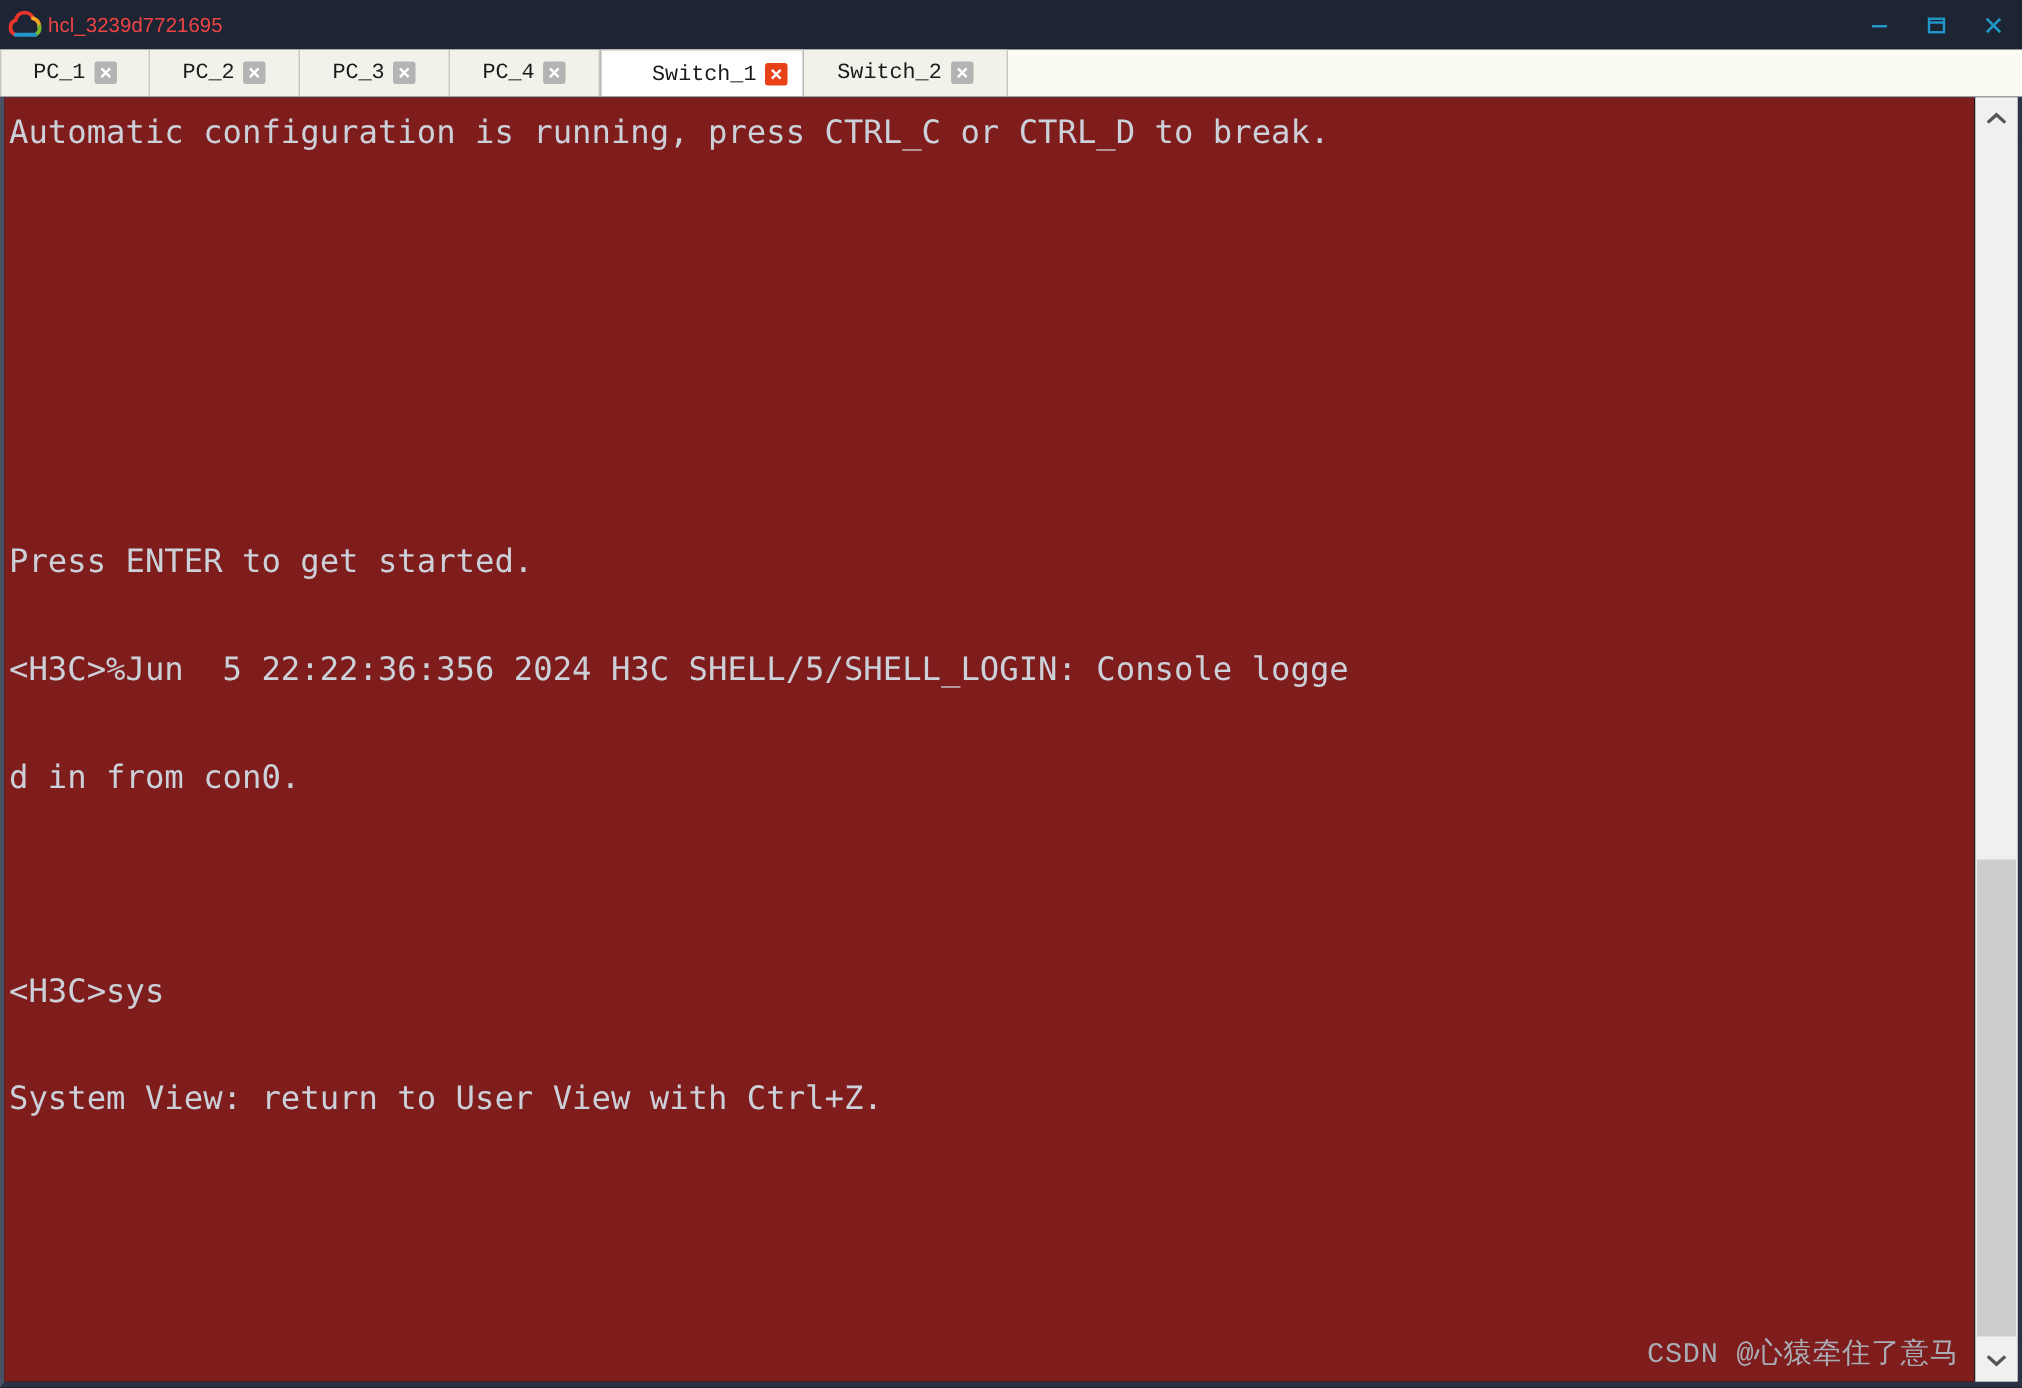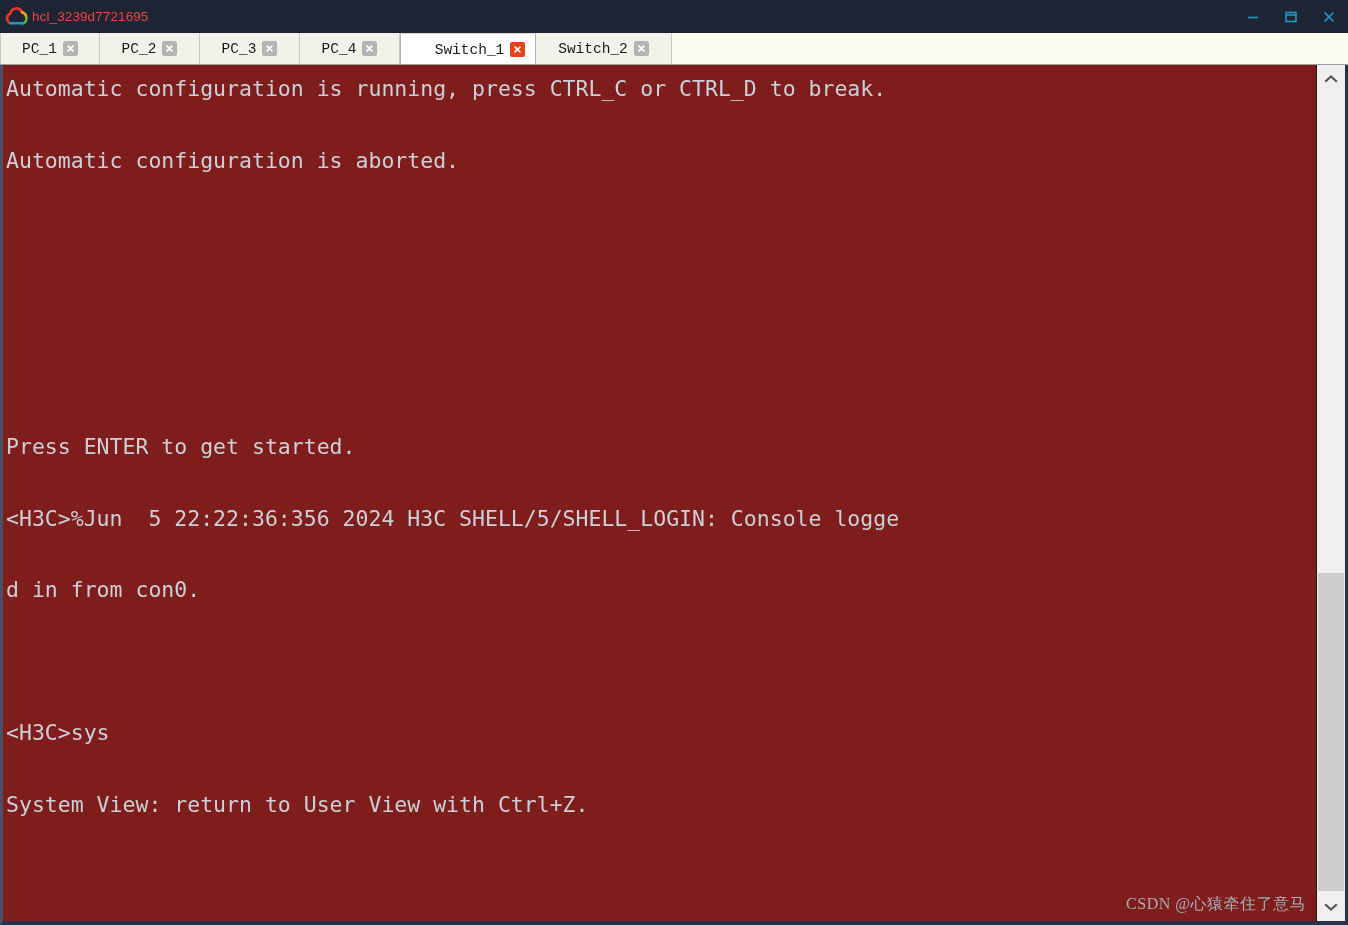--- a/index.html
+++ b/index.html
@@ -166,22 +166,22 @@
     white-space: pre;
     letter-spacing: 0px;
   }
   .term-line { display: block; min-height: 35.8px; }
 
   
   .watermark {
     position: absolute;
     right: 10px;
     bottom: 6px;
-    font-family: Liberation Serif, serif;
-    font-size: 16px;
+    font-family: Liberation Mono, monospace;
+    font-size: 19px;
     color: #a9aeb6;
     white-space: nowrap;
     letter-spacing: 0.5px;
     pointer-events: none;
   }
 
   
   .scrollbar {
     width: 29px;
     flex: 0 0 29px;
@@ -309,21 +309,20 @@
             <line x1="8.4" y1="2.6" x2="2.6" y2="8.4" stroke="#ffffff" stroke-width="1.6"></line>
           </svg>
         </span>
       </div>
     </div>
 
   <div class="console-wrap">
 
     <div class="terminal">
       <pre class="term-text" id="term-text"><span class="term-line">Automatic configuration is running, press CTRL_C or CTRL_D to break.</span>
-<span class="term-line">Automatic configuration is aborted.</span>
 <span class="term-line"></span>
 <span class="term-line"></span>
 <span class="term-line"></span>
 <span class="term-line">Press ENTER to get started.</span>
 <span class="term-line">&lt;H3C&gt;%Jun  5 22:22:36:356 2024 H3C SHELL/5/SHELL_LOGIN: Console logge</span>
 <span class="term-line">d in from con0.</span>
 <span class="term-line"></span>
 <span class="term-line">&lt;H3C&gt;sys</span>
 <span class="term-line">System View: return to User View with Ctrl+Z.</span>
 

